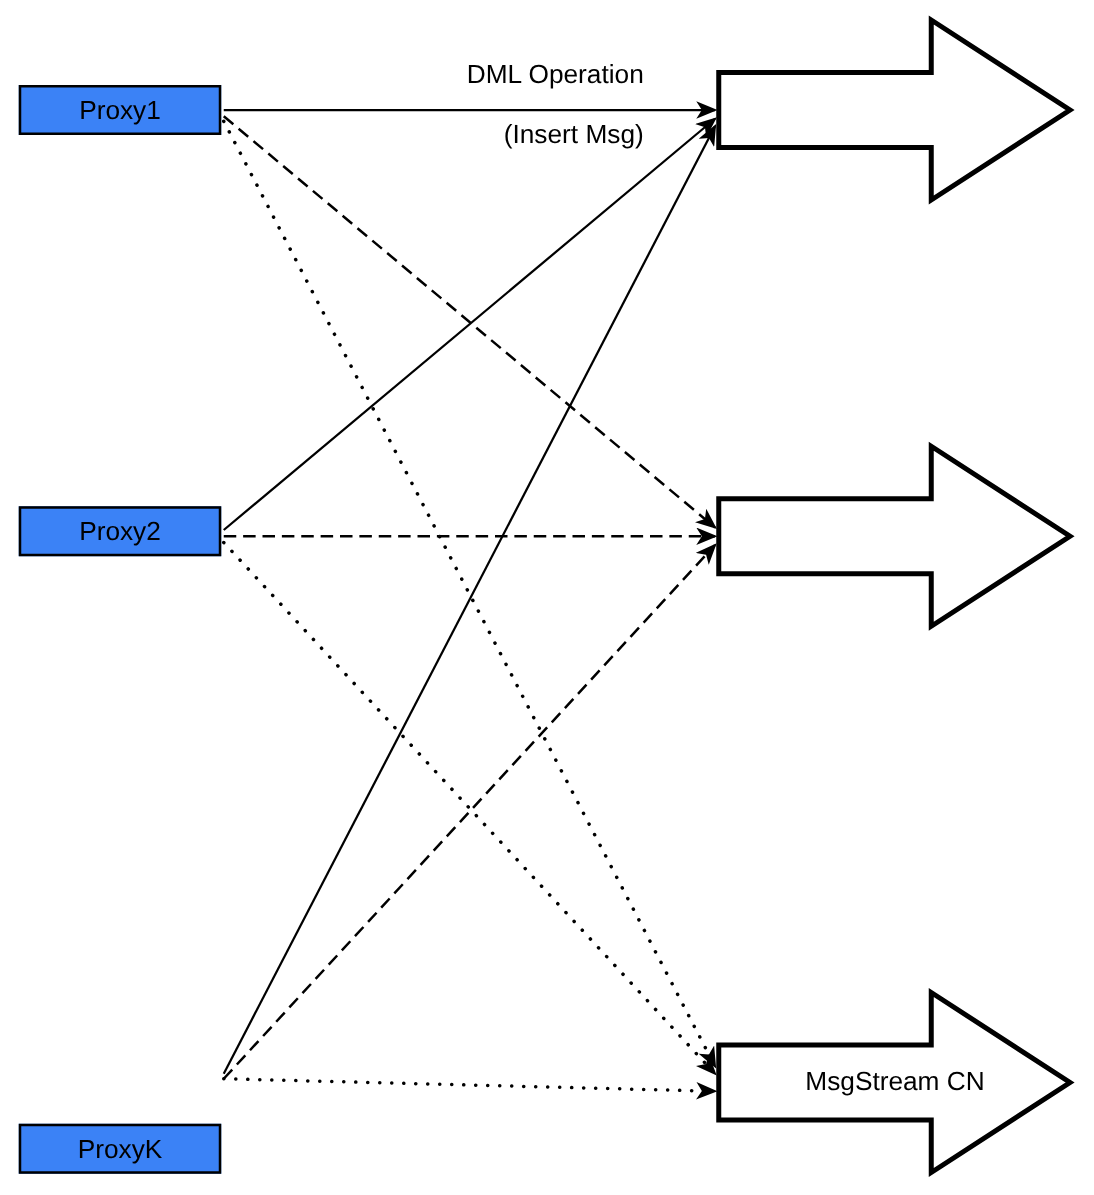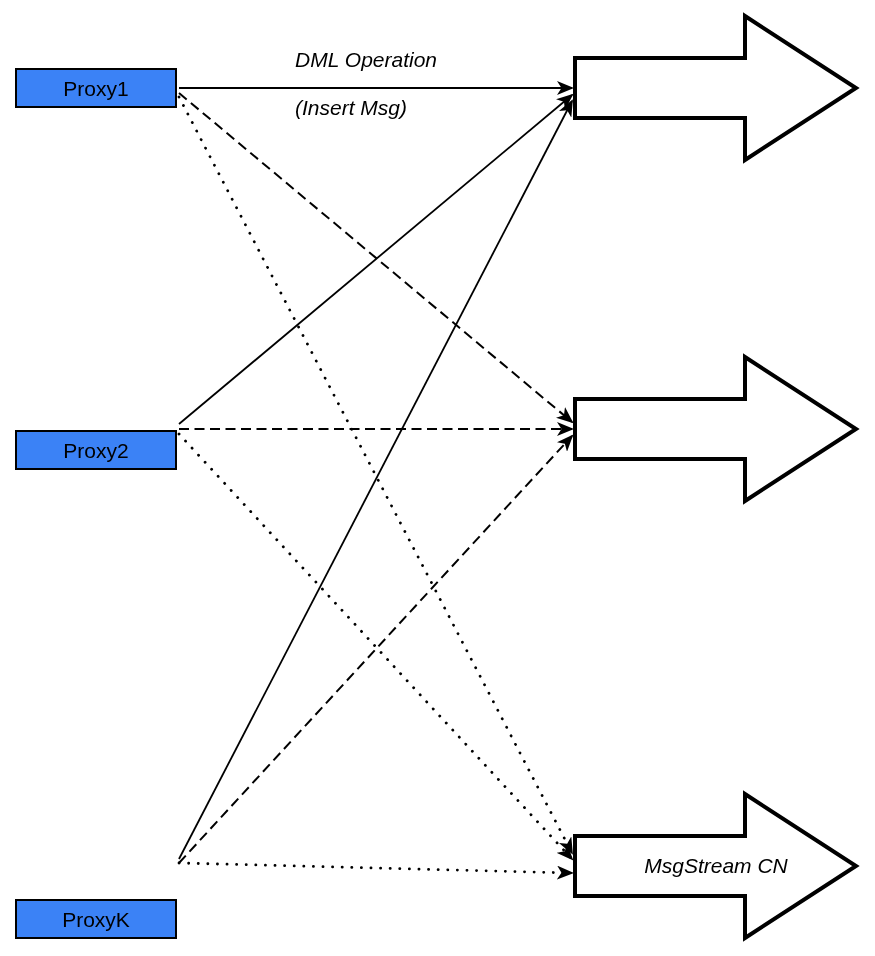--- a/index.html
+++ b/index.html
@@ -45,45 +45,44 @@
     background: #3b82f6;
     border: 2px solid #000000;
     display: flex;
     align-items: center;
     justify-content: center;
     font-size: 21px;
     line-height: 21px;
     white-space: nowrap;
   }
   #proxy-box-1 { top: 68px; }
-  #proxy-box-2 { top: 430px; }
+  #proxy-box-2 { top: 405px; }
   #proxy-box-3 { top: 899px; }
   .stream-label {
     position: absolute;
     left: 575px;
     width: 282px;
     text-align: center;
     font-size: 21px;
     line-height: 26px;
     white-space: nowrap;
     pointer-events: none;
   }
   #stream-label-1 { top: 75px; }
   #stream-label-2 { top: 416px; }
-  #stream-label-3 { top: 853px; font-style: italic; }
+  #stream-label-3 { top: 853px; }
   .top-label {
     position: absolute;
     left: 295px;
     top: 24px;
     width: 220px;
-    text-align: left;
+    text-align: right;
     font-size: 21px;
     line-height: 24px;
     white-space: pre-line;
-    font-style: italic;
   }
 </style>
 </head>
 <body>
 
 <div id="canvas">
 
   <svg id="diagram-svg" viewBox="0 0 875 956" xmlns="http://www.w3.org/2000/svg">
     <defs>
       <marker id="arrowhead" markerUnits="userSpaceOnUse" markerWidth="18" markerHeight="14" refX="15" refY="7" orient="auto">

